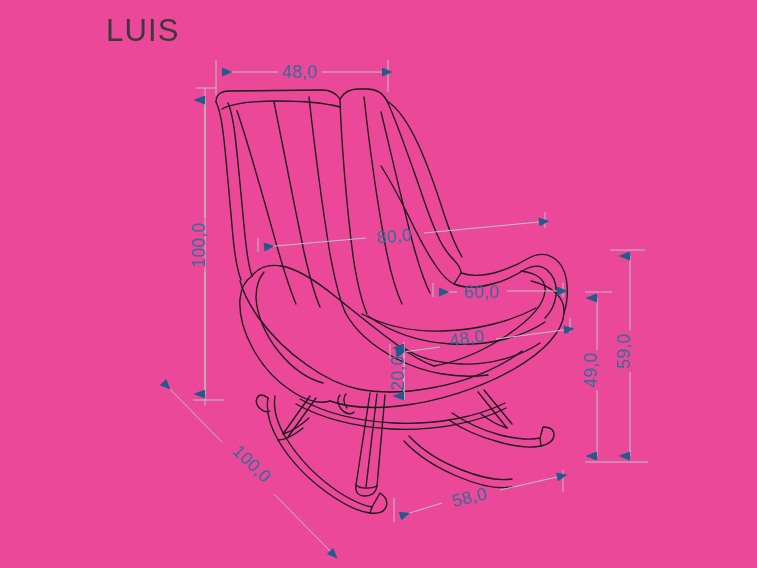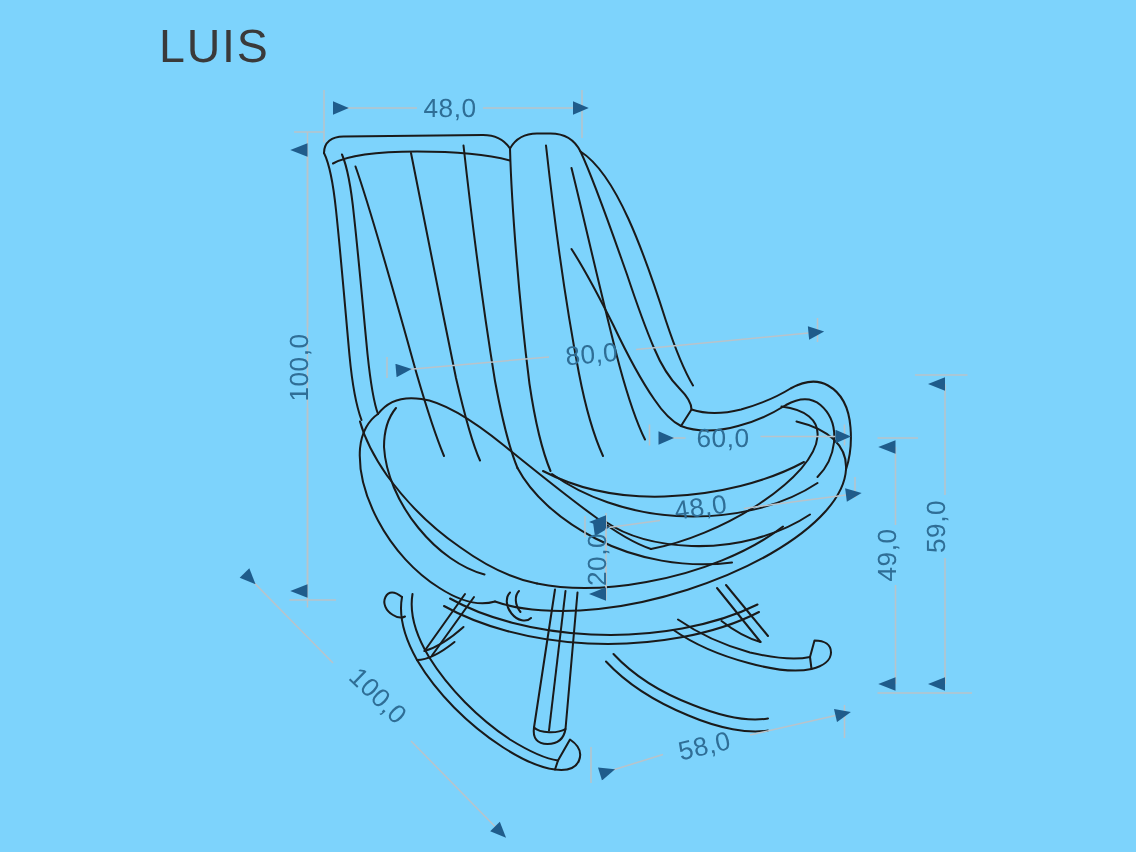--- a/index.html
+++ b/index.html
@@ -8,21 +8,21 @@
     padding: 0;
     background: #ffffff;
   }
   body {
     font-family: "Liberation Sans", sans-serif;
   }
   #sheet {
     position: relative;
     width: 757px;
     height: 568px;
-    background: #7dd3fc;
+    background: #ec4899;
     overflow: hidden;
   }
   #sheet svg {
     position: absolute;
     top: 0;
     left: 0;
     display: block;
   }
   .prod-title {
     position: absolute;

